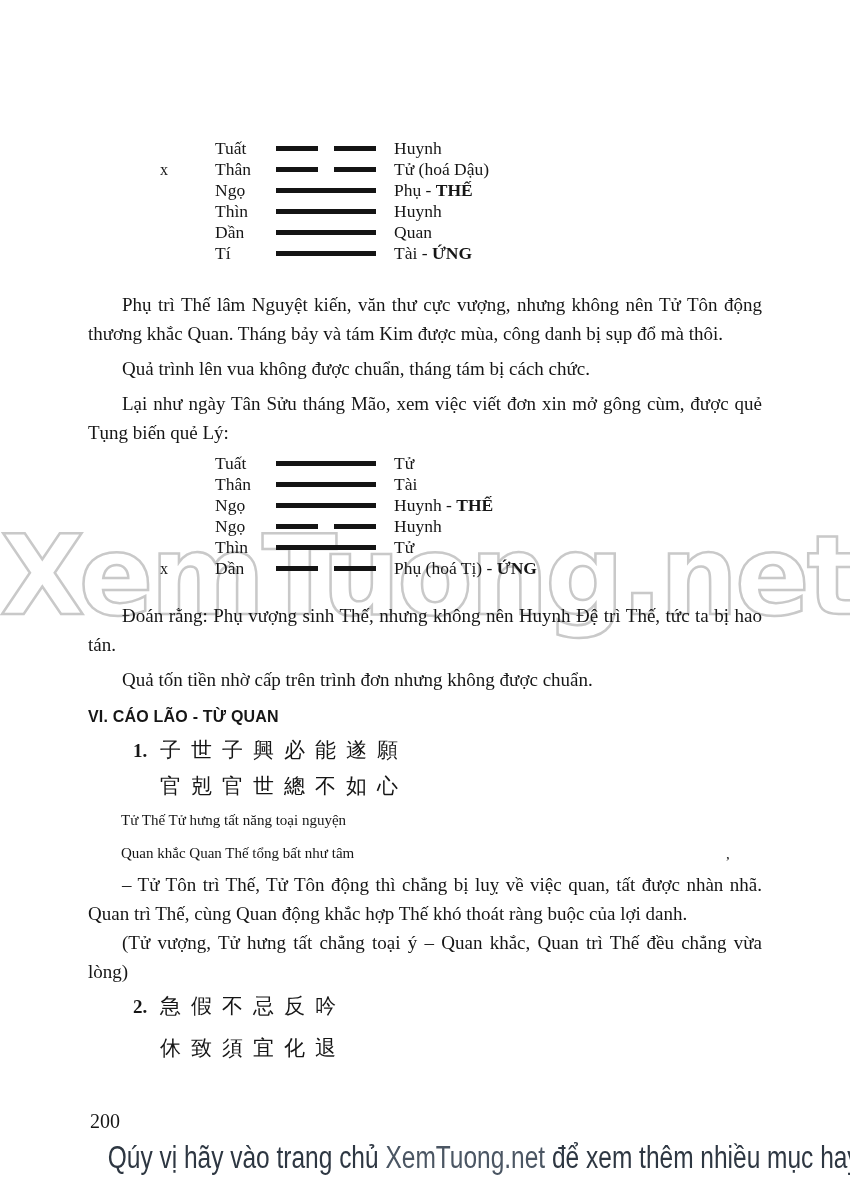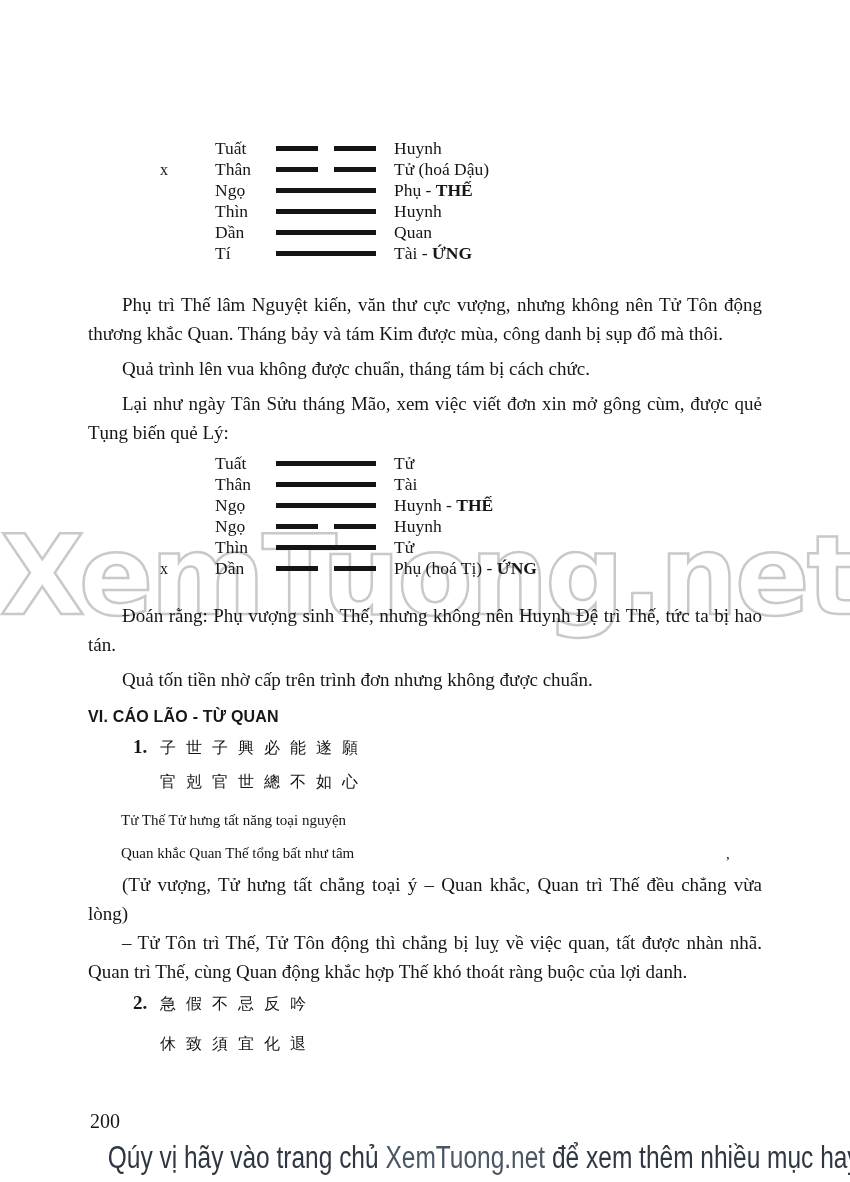--- a/index.html
+++ b/index.html
@@ -40,21 +40,21 @@
   .para { font-size:19px; line-height:29px; text-align:justify; text-indent:34px; margin:0; }
   .mt26 { margin-top:26px; } .mt22 { margin-top:22px; }
   .mt10 { margin-top:10px; } .mt6 { margin-top:6px; } .mt4 { margin-top:4px; }
   .heading {
     margin:14px 0 0 0;
     font-family:"Liberation Sans","DejaVu Sans",sans-serif;
     font-weight:bold; font-size:16px; letter-spacing:0.2px;
   }
   .cn-row { display:flex; align-items:baseline; margin-left:45px; height:32px; }
   .cn-num { font-weight:bold; font-size:19px; width:27px; flex:none; }
-  .cn { font-size:16px; letter-spacing:10px; white-space:nowrap; }
+  .cn { font-size:21px; letter-spacing:10px; white-space:nowrap; }
   .cn-row.cont { margin-left:72px; }
   .poem { font-size:15px; line-height:33px; margin:0 0 0 33px; }
 
   .stray-mark { position:absolute; left:726px; top:846px; font-size:15px; z-index:1; }
 
   .page-number { position:absolute; left:90px; top:1110px; font-size:20px; z-index:1; }
   .footer {
     position:absolute; left:0; bottom:0; width:850px; height:42px;
     text-align:center; white-space:nowrap; z-index:1;
   }
@@ -165,22 +165,22 @@
       <span class="cn-num">1.</span>
       <span class="cn">子世子興必能遂願</span>
     </div>
     <div class="cn-row cont mt4">
       <span class="cn">官剋官世總不如心</span>
     </div>
 
     <p class="poem mt4">Tử Thế Tử hưng tất năng toại nguyện</p>
     <p class="poem">Quan khắc Quan Thế tổng bất như tâm</p>
 
+    <p class="para">– Tử Tôn trì Thế, Tử Tôn động thì chẳng bị luỵ về việc quan, tất được nhàn nhã. Quan trì Thế, cùng Quan động khắc hợp Thế khó thoát ràng buộc của lợi danh.</p>
     <p class="para">(Tử vượng, Tử hưng tất chẳng toại ý – Quan khắc, Quan trì Thế đều chẳng vừa lòng)</p>
-    <p class="para">– Tử Tôn trì Thế, Tử Tôn động thì chẳng bị luỵ về việc quan, tất được nhàn nhã. Quan trì Thế, cùng Quan động khắc hợp Thế khó thoát ràng buộc của lợi danh.</p>
 
     <div class="cn-row mt6">
       <span class="cn-num">2.</span>
       <span class="cn">急假不忌反吟</span>
     </div>
     <div class="cn-row cont mt10">
       <span class="cn">休致須宜化退</span>
     </div>
   </div>
 

